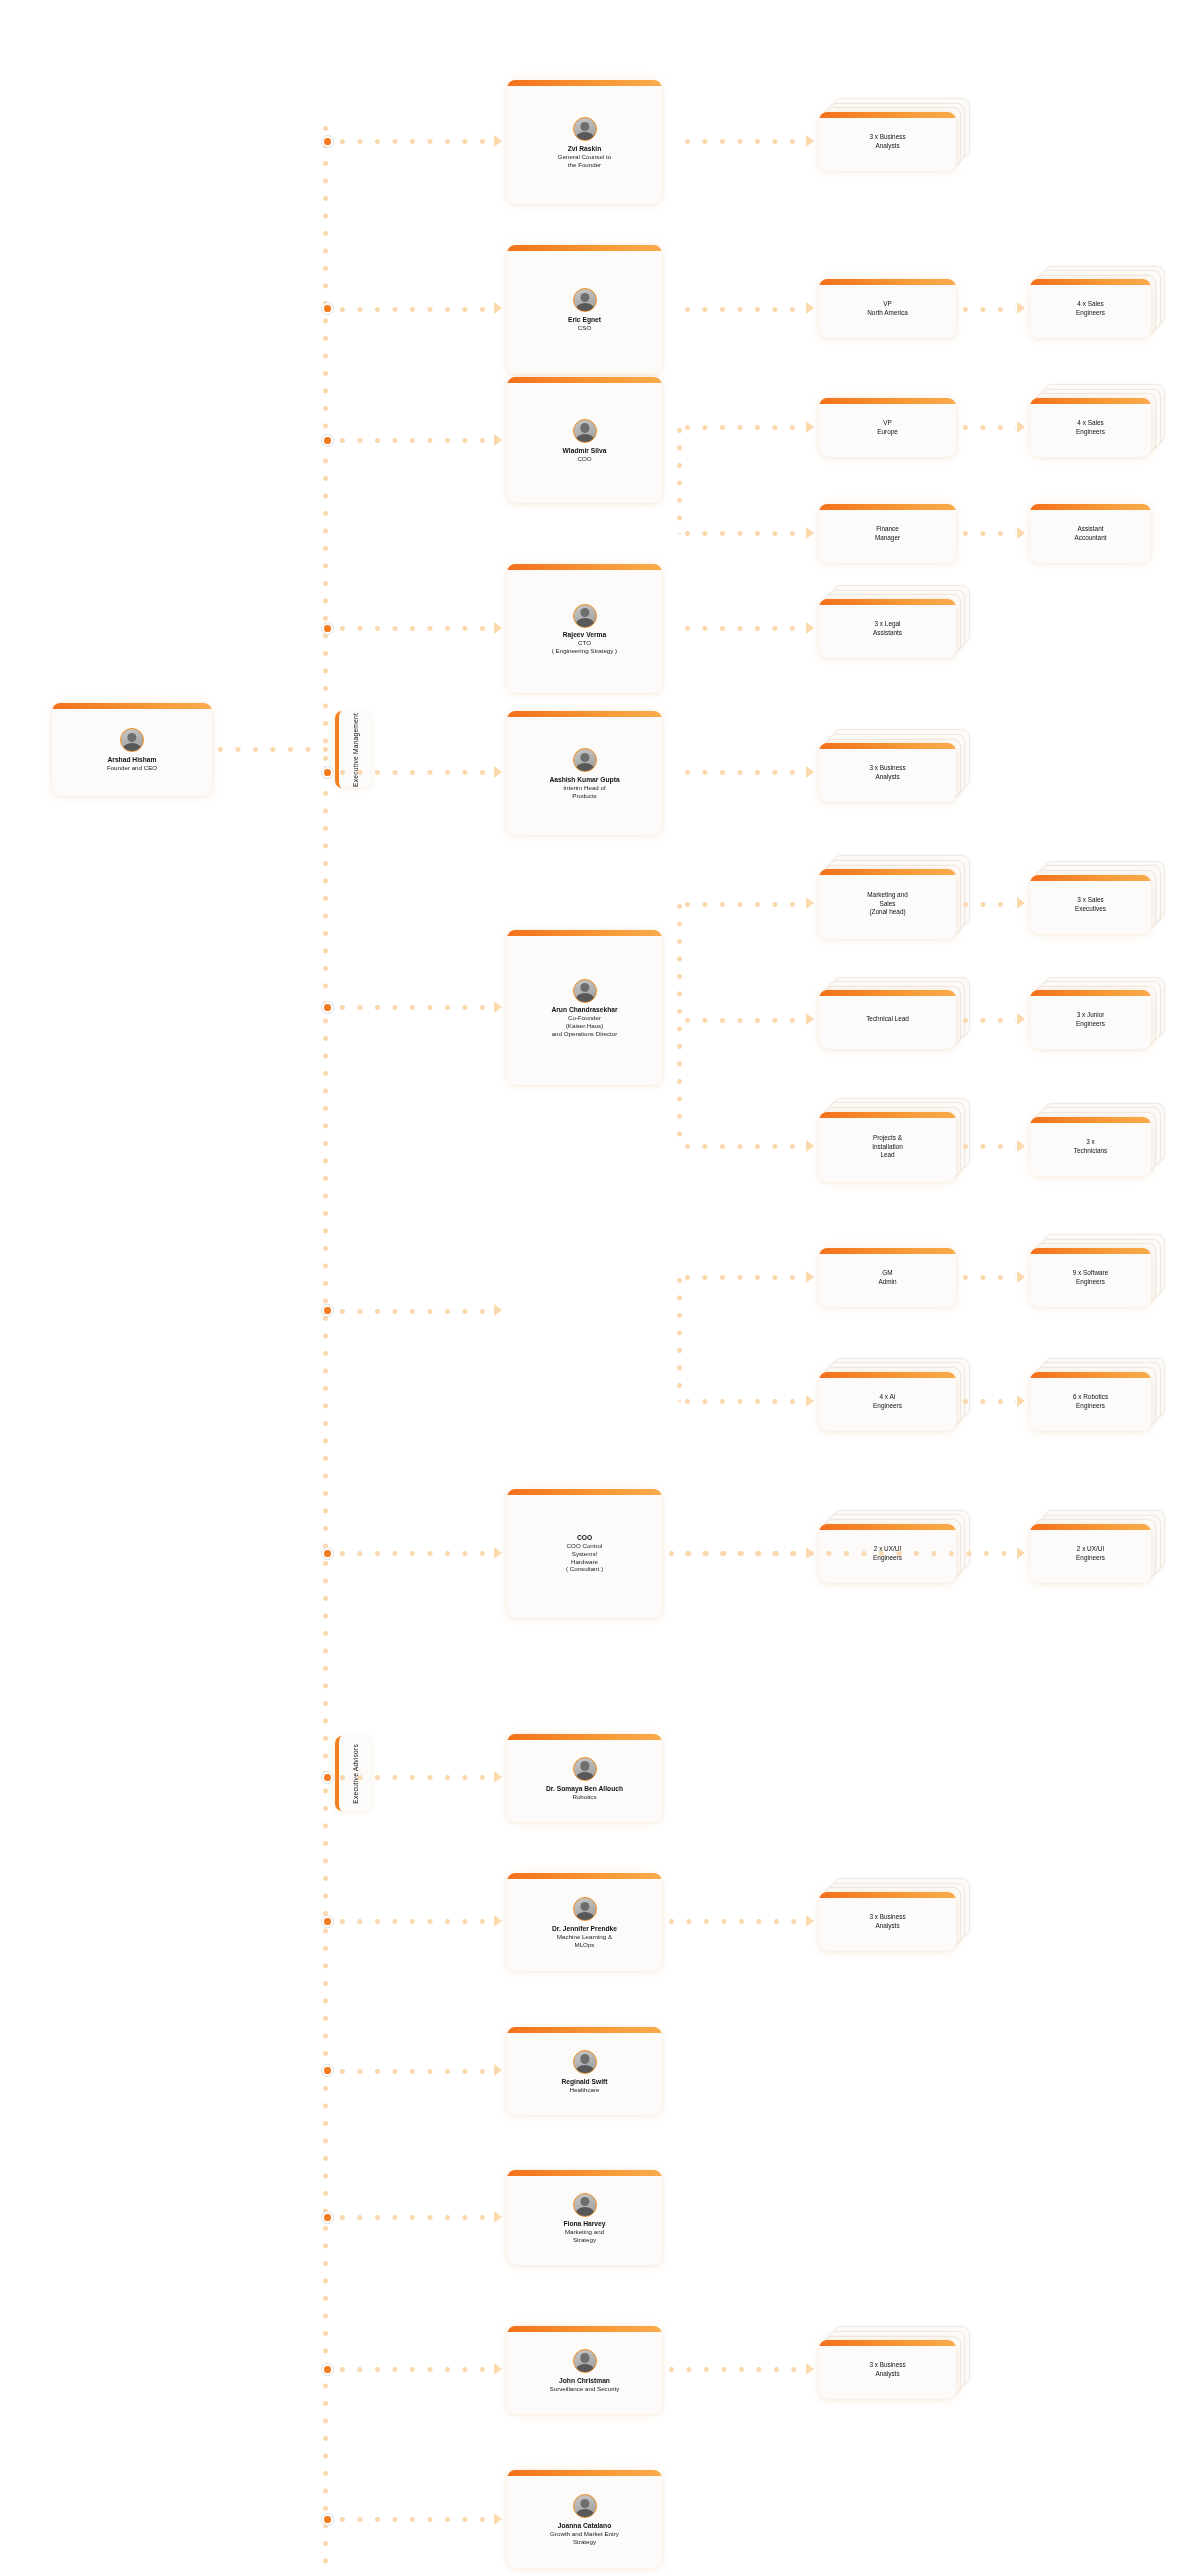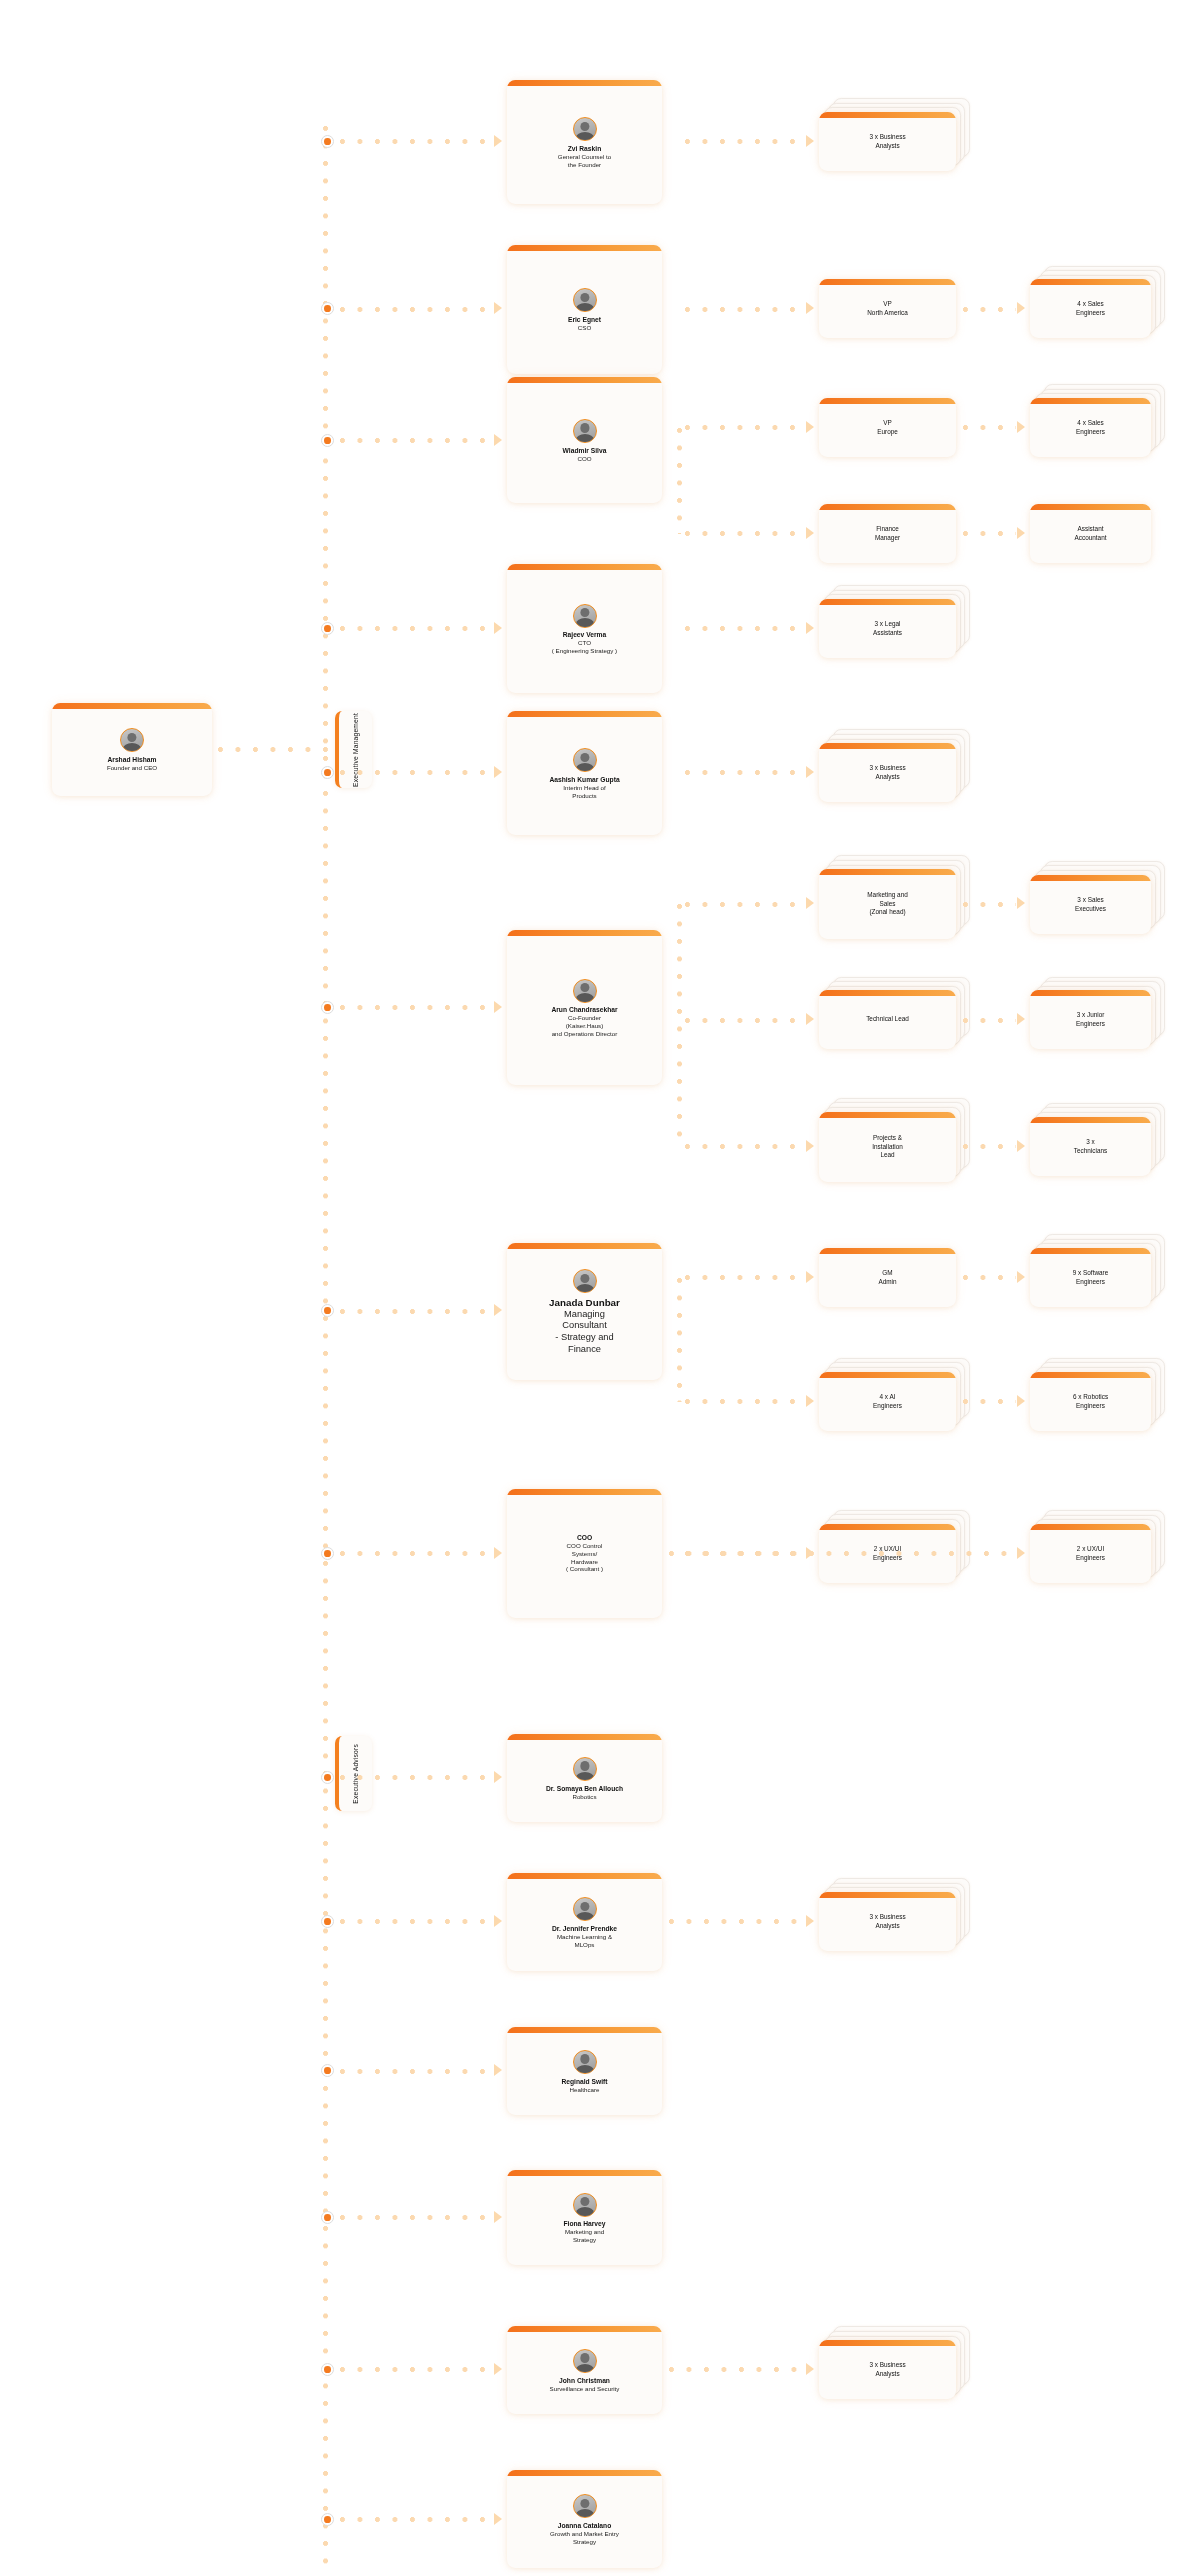--- a/index.html
+++ b/index.html
@@ -334,32 +334,20 @@
     <div class="h-dots" style="left: 963px; top: 1144px; width: 53px;"></div>
     <div class="arrow" style="left: 1017px; top: 1140px;"></div>
     <div class="stack-shadow" style="left: 1044px; top: 1103px; width: 121px; height: 59px;"></div>
     <div class="stack-shadow" style="left: 1040px; top: 1107px; width: 121px; height: 59px;"></div>
     <div class="stack-shadow" style="left: 1035px; top: 1112px; width: 121px; height: 59px;"></div>
     <div class="card " style="left: 1030px; top: 1117px; width: 121px; height: 59px;">
       <div class="topbar"></div>
       <div class="r-label">3 x</div>
       <div class="r-label">Technicians</div>
     </div>
-    <div class="card big" style="left: 507px; top: 1243px; width: 155px; height: 137px;">
-      <div class="topbar"></div>
-      <div class="avatar">
-        <div class="body"></div>
-        <div class="head"></div>
-      </div>
-      <div class="p-name">Janada Dunbar</div>
-      <div class="p-role">Managing</div>
-      <div class="p-role">Consultant</div>
-      <div class="p-role">- Strategy and</div>
-      <div class="p-role">Finance</div>
-    </div>
     <div class="node-dot" style="left: 321px; top: 1304px;"></div>
     <div class="h-dots" style="left: 340px; top: 1309px; width: 147px;"></div>
     <div class="arrow" style="left: 494px; top: 1304px;"></div>
     <div class="v-dots" style="left: 677px; top: 1278px; height: 124px;"></div>
     <div class="h-dots" style="left: 685px; top: 1275px; width: 119px;"></div>
     <div class="arrow" style="left: 806px; top: 1271px;"></div>
     <div class="card " style="left: 819px; top: 1248px; width: 137px; height: 59px;">
       <div class="topbar"></div>
       <div class="r-label">GM</div>
       <div class="r-label">Admin</div>

